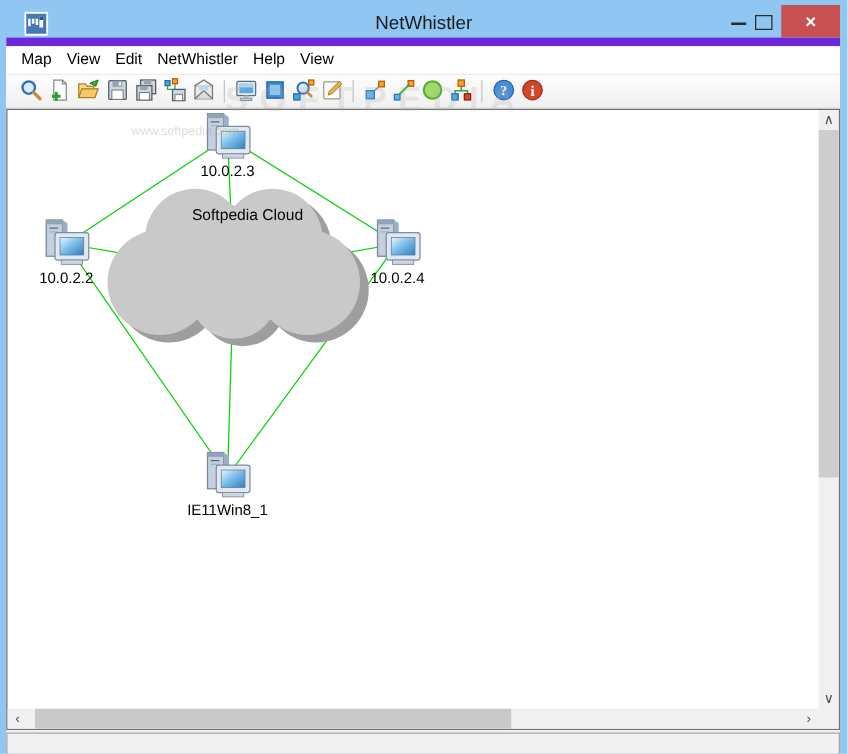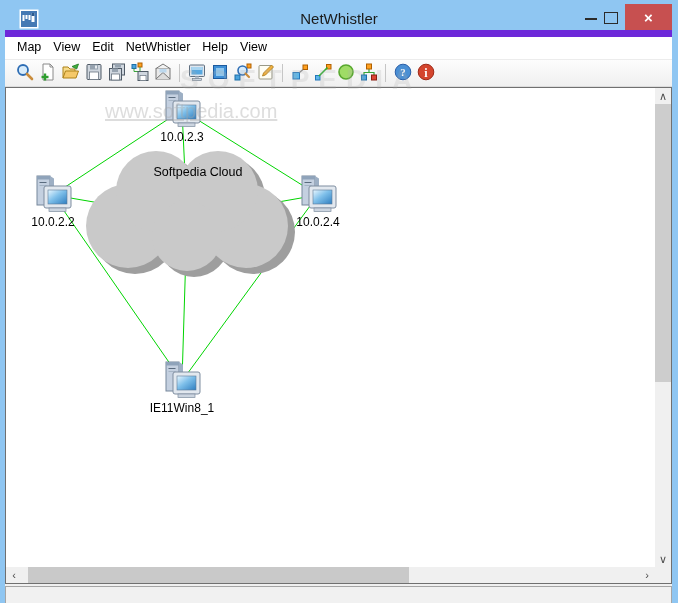--- a/index.html
+++ b/index.html
@@ -37,21 +37,21 @@
     border-bottom:1px solid #dcdcdc;display:flex;align-items:center;padding-left:8px;position:relative;
   }
   .tb-btn{
     width:23px;height:24px;border:none;background:transparent;padding:1px;margin:0;
     display:flex;align-items:center;justify-content:center;cursor:pointer;
   }
   .tb-sep{width:1px;height:18px;background:#c6c6c6;margin:0 5px;}
   
   .wm{position:absolute;pointer-events:none;z-index:6;}
   .wm-big{left:175px;top:27px;font-size:28px;font-weight:bold;letter-spacing:9px;color:rgba(175,175,175,0.22);}
-  .wm-small{left:100px;top:63px;font-size:20px;color:rgba(165,165,165,0.38);text-decoration:underline;}
+  .wm-small{left:100px;top:63px;font-size:10px;color:rgba(165,165,165,0.38);}
   
   .map-region{
     position:relative;height:497px;background:#fff;
     border:1px solid #707070;box-sizing:border-box;overflow:hidden;
   }
   .net-svg{position:absolute;left:0;top:0;}
   .vscroll{position:absolute;right:0;top:0;width:16px;height:479px;background:#f0f0f0;}
   .hscroll{position:absolute;left:0;bottom:0;width:649px;height:16px;background:#f0f0f0;}
   .sb-arrow{
     position:absolute;color:#4d4d4d;font-size:11px;text-align:center;cursor:pointer;

